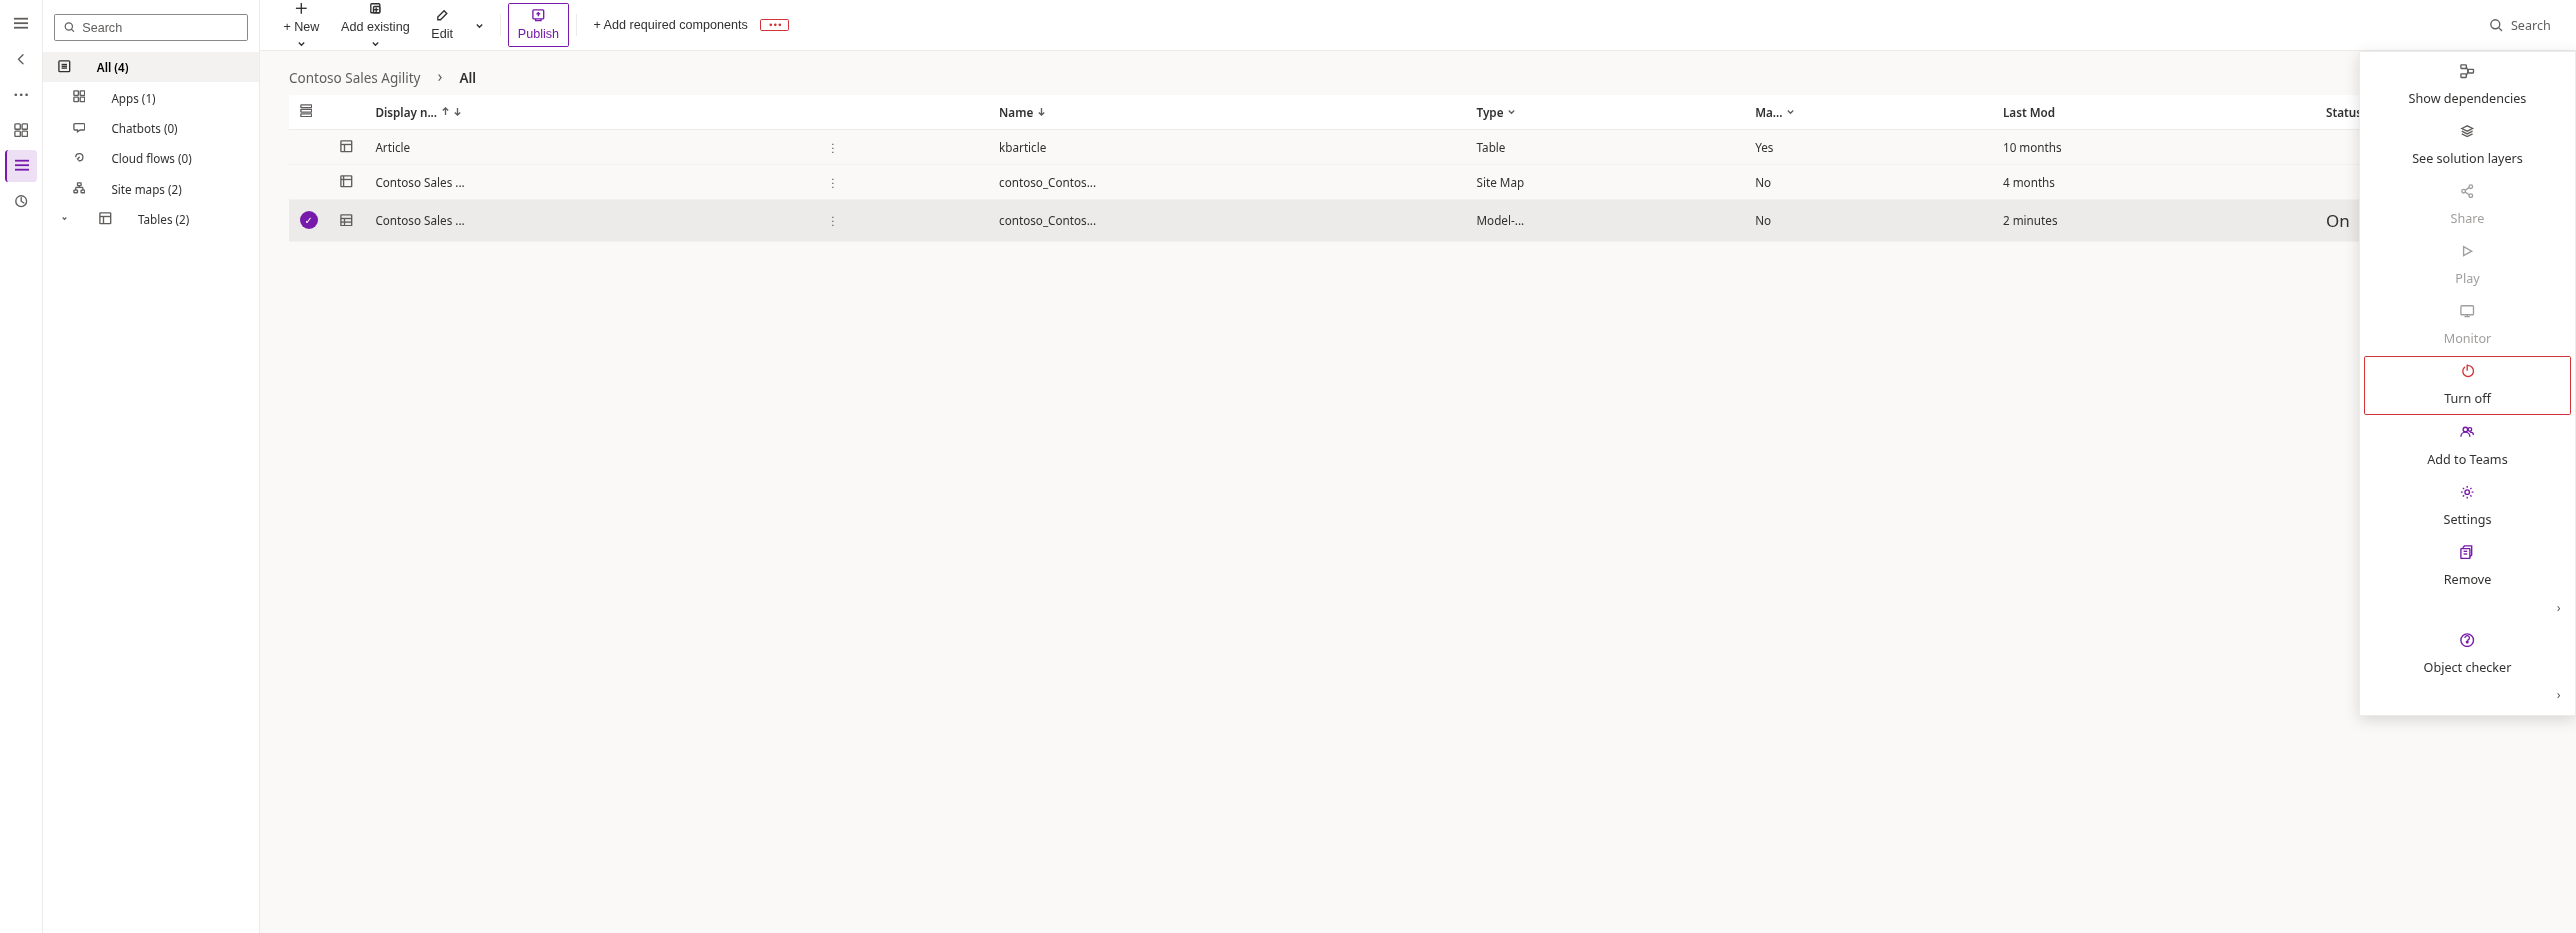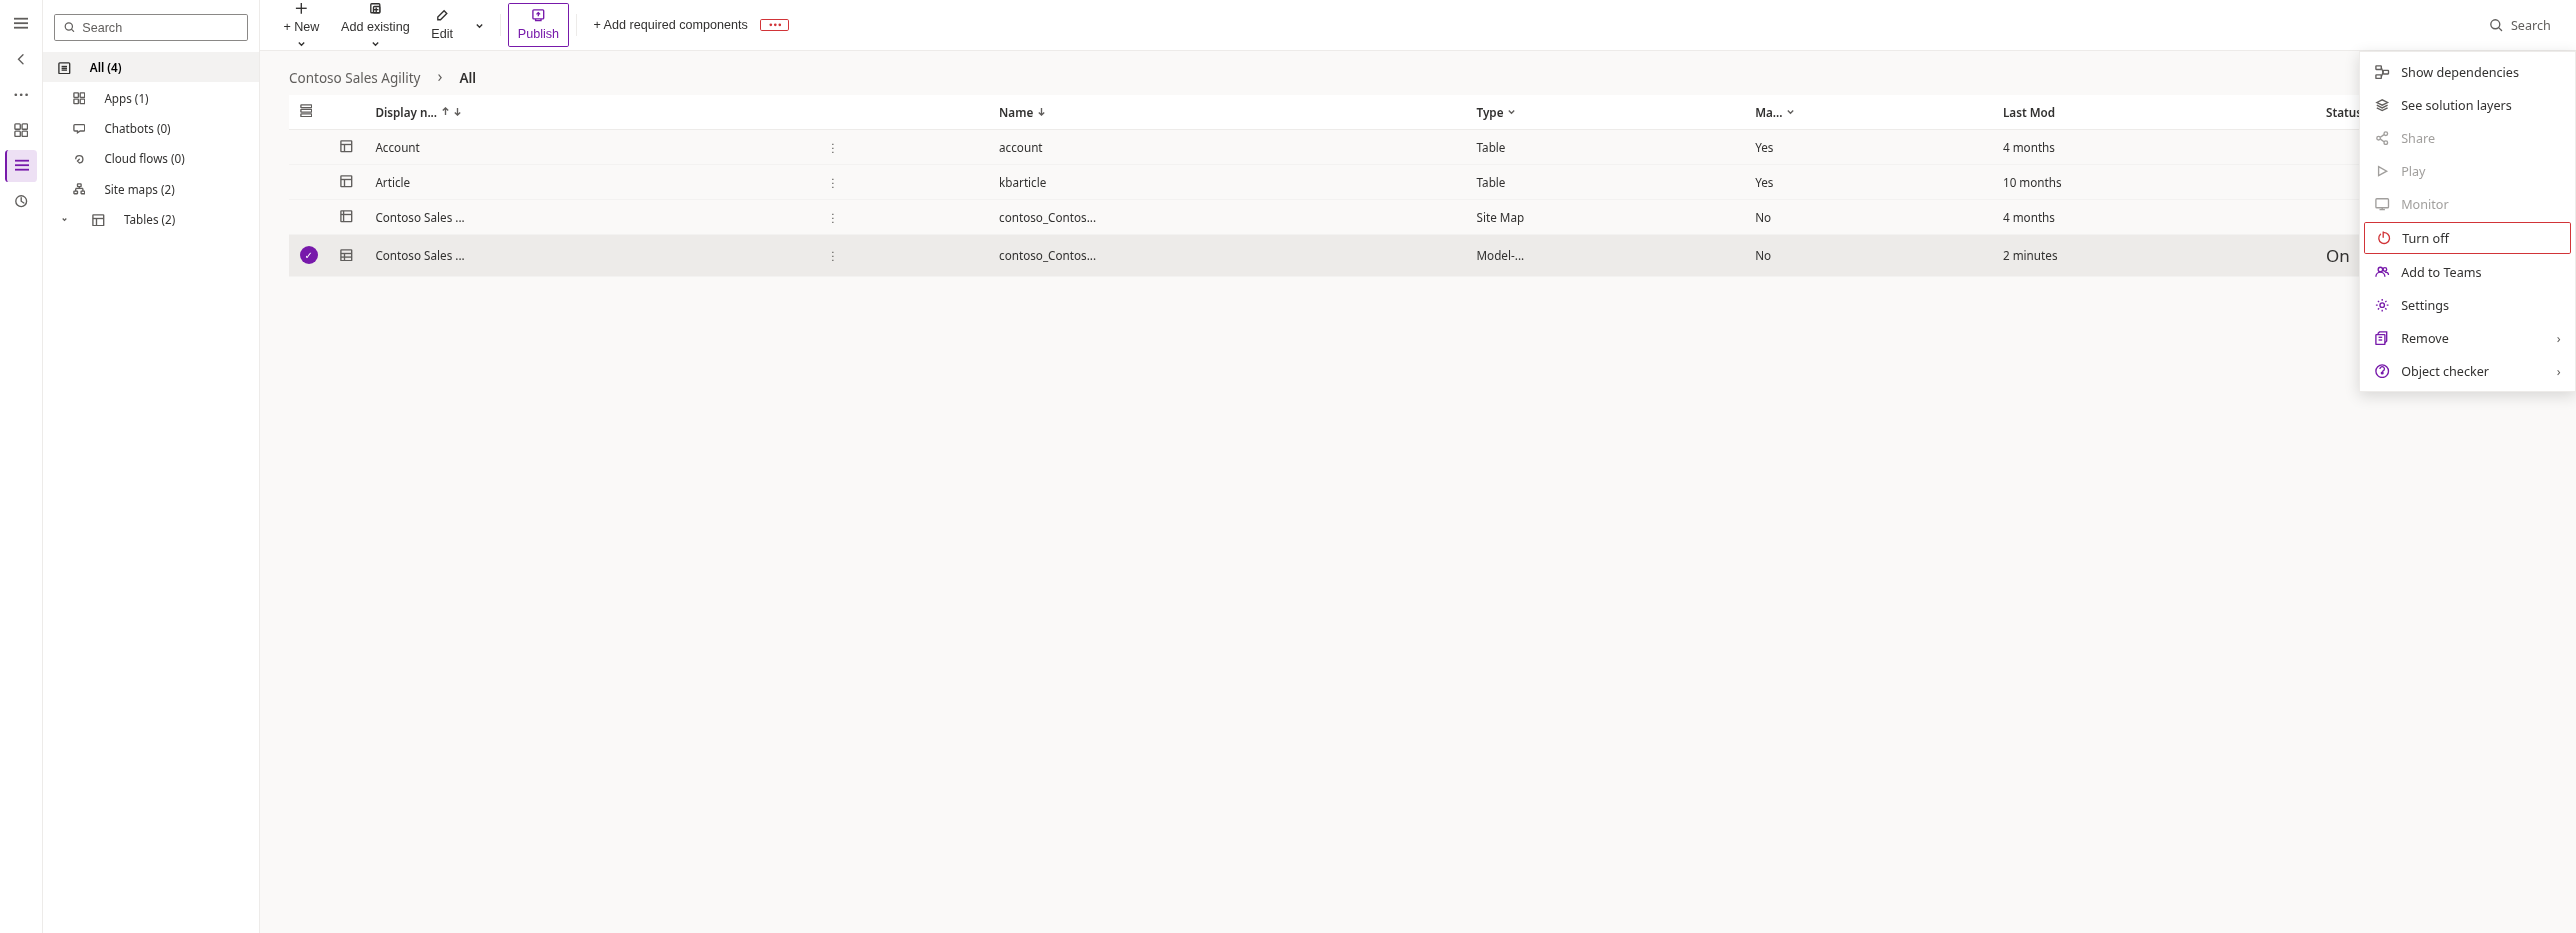--- a/index.html
+++ b/index.html
@@ -63,22 +63,22 @@
     .sidebar-search input {
       border: none;
       outline: none;
       font-size: 12.6px;
       width: 100%;
       color: #323130;
     }
     .sidebar-search input::placeholder { color: #605e5c; }
     .sidebar-item {
       display: flex;
-      align-items: flex-end;
-      gap: 18px;
+      align-items: flex-start;
+      gap: 25px;
       padding: 7.2px 14.4px;
       cursor: pointer;
       color: #323130;
       font-size: 11.7px;
     }
     .sidebar-item.active {
       background: #f3f2f1;
       font-weight: 600;
       color: #000;
     }
@@ -255,20 +255,21 @@
       padding: 3.6px 0;
     }
     .menu-item {
       display: flex;
       align-items: center;
       gap: 10.8px;
       padding: 8px 14.4px;
       cursor: pointer;
       font-size: 12.6px;
       color: #323130;
+      flex-direction: column;
     }
     .menu-item.disabled { color: #a19f9d; cursor: default; align-items: center; }
     .menu-item.highlighted {
       border: 1.4px solid #d13438;
       margin: 1.8px 3.6px;
       padding: 6.3px 10.8px;
       border-radius: 1.8px;
     }
     .menu-item .menu-icon {
       width: 16px;
@@ -549,41 +550,20 @@
           <th>
             <span>Last Mod</span>
           </th>
           <th>
             <span>Status</span>
           </th>
         </tr>
       </thead>
       <tbody>
 
-        <tr>
-          <td></td>
-          <td>
-            <div class="row-icon">
-              <svg width="12.6" height="12.6" viewBox="0 0 14 14" fill="none" stroke="#605e5c" stroke-width="1.5">
-                <rect x="1" y="1" width="12" height="12" rx="0.5"></rect>
-                <line x1="1" y1="5" x2="13" y2="5"></line>
-                <line x1="5" y1="5" x2="5" y2="13"></line>
-              </svg>
-            </div>
-          </td>
-          <td>Account</td>
-          <td>
-            <span class="row-more">⋮</span>
-          </td>
-          <td>account</td>
-          <td>Table</td>
-          <td>Yes</td>
-          <td>4 months</td>
-          <td></td>
-        </tr>
 
         <tr>
           <td></td>
           <td>
             <div class="row-icon">
               <svg width="12.6" height="12.6" viewBox="0 0 14 14" fill="none" stroke="#605e5c" stroke-width="1.5">
                 <rect x="1" y="1" width="12" height="12" rx="0.5"></rect>
                 <line x1="1" y1="5" x2="13" y2="5"></line>
                 <line x1="5" y1="5" x2="5" y2="13"></line>
               </svg>

